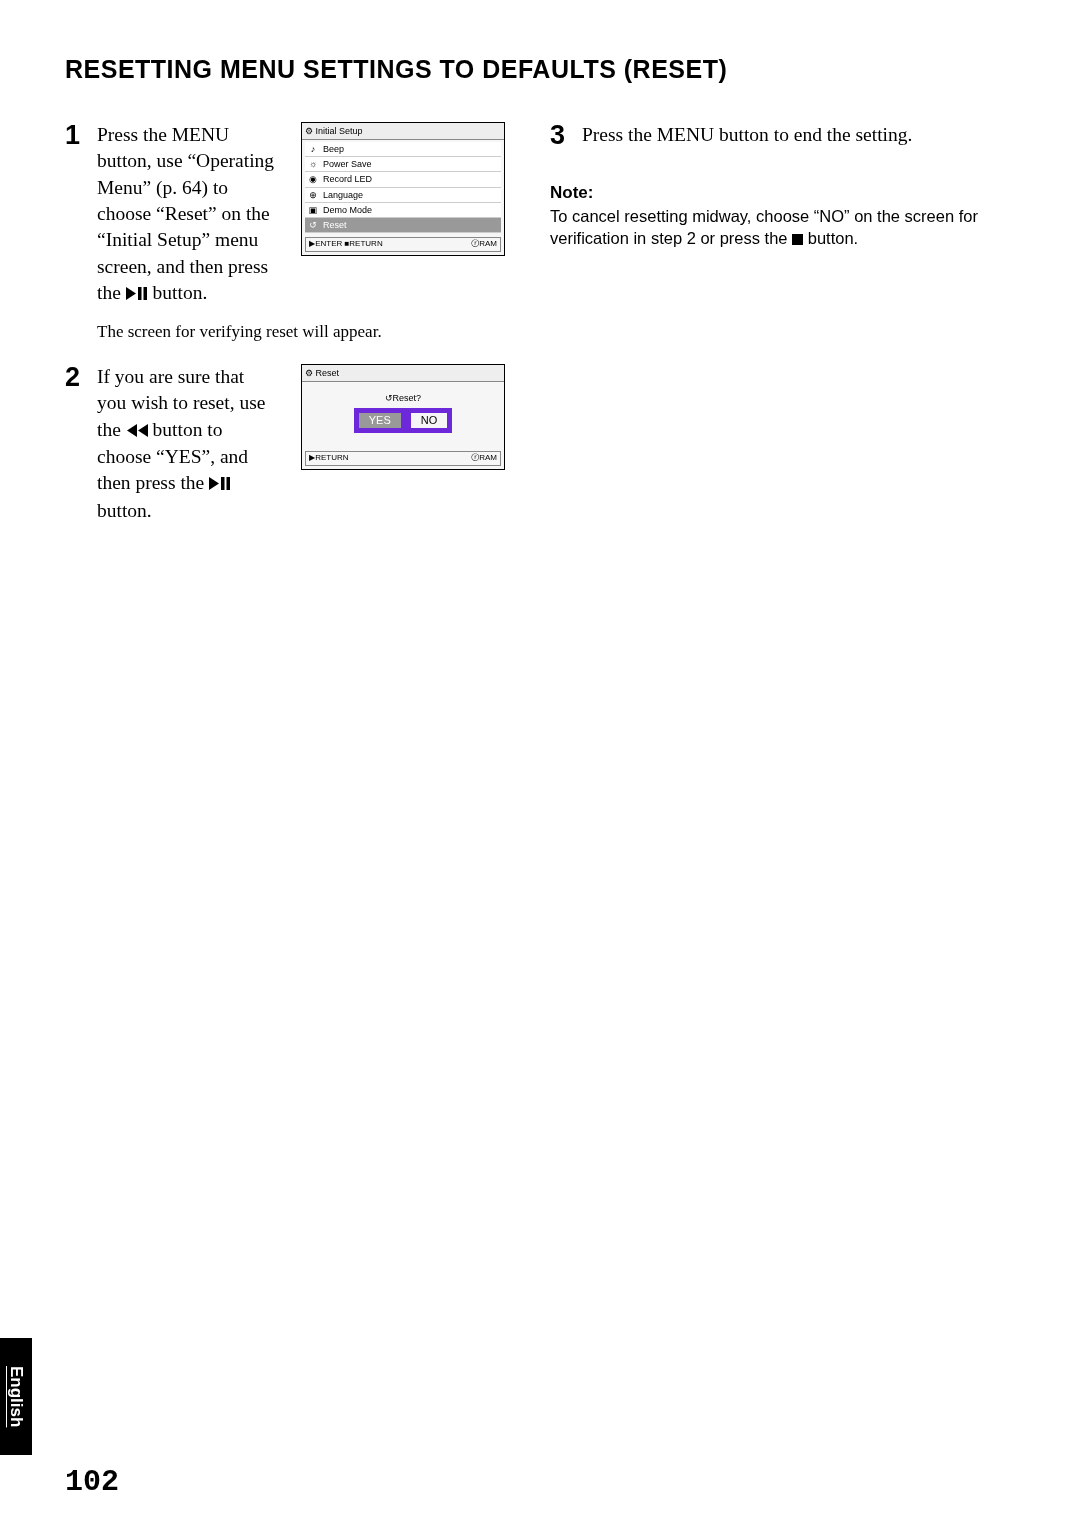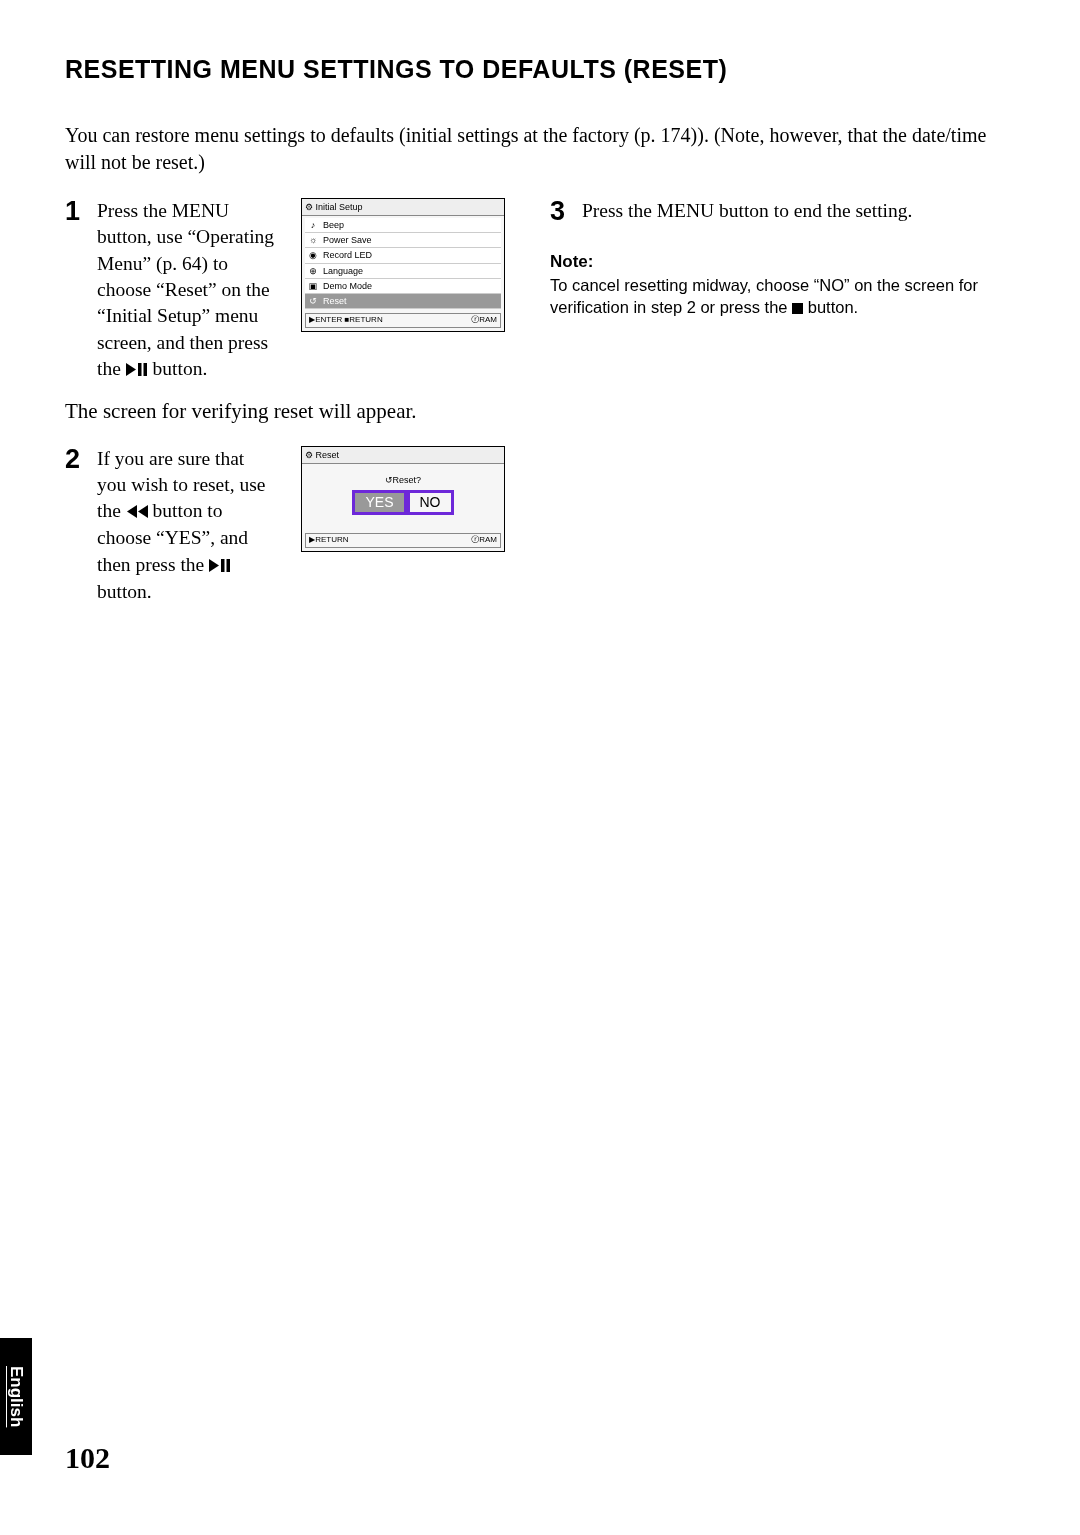--- a/index.html
+++ b/index.html
@@ -115,36 +115,37 @@
     text-align: center;
     padding: 10px 0 6px 0;
   }
   .shot-yn {
     display: flex;
     justify-content: center;
     gap: 0;
     margin: 4px auto 8px auto;
   }
   .yn {
-    border: 3px solid #6d28d9;
+    border: 5px solid #6d28d9;
     padding: 0 10px;
-    font-size: 14px;
+    font-size: 11px;
   }
   .yn.sel { background: #999; color: #fff; }
   .step-result {
-    font-size: 21px;
-    line-height: 1.35;
+    font-size: 17px;
+    line-height: 1.35;
+    margin-left: 32px;
     margin-top: 14px;
     margin-bottom: 20px;
   }
   .note-title {
     font-family: Arial, Helvetica, sans-serif;
     font-weight: bold;
     font-size: 17px;
-    margin-top: 27px;
+    margin-top: 34px;
     margin-bottom: 2px;
   }
   .note-body {
     font-family: Arial, Helvetica, sans-serif;
     font-size: 16.5px;
     line-height: 1.35;
   }
   .lang-tab {
     position: absolute;
     left: 0;
@@ -154,41 +155,40 @@
     font-family: Arial, Helvetica, sans-serif;
     font-weight: bold;
     font-size: 17px;
     padding: 28px 6px;
     writing-mode: vertical-rl;
     text-decoration: underline;
   }
   .page-num {
     position: absolute;
     left: 65px;
-    bottom: 60px;
-    font-family: Liberation Serif, serif;
+    bottom: 36px;
+    font-family: Liberation Mono, monospace;
     font-weight: 900;
     font-size: 30px;
   }
   .stop-sq {
     display: inline-block;
     width: 11px;
     height: 11px;
     background: #000;
     vertical-align: -1px;
   }
 </style>
 </head>
 <body>
 
 <div class="page">
 
   <div class="heading">RESETTING MENU SETTINGS TO DEFAULTS (RESET)</div>
 
-  <div class="intro">You can restore menu settings to defaults (initial settings at the factory (p. 174)). (Note, however, that the date/time will not be reset.)</div>
 
   <div class="columns">
 
     <div class="col-left">
 
       <div class="step">
         <div class="step-num">1</div>
         <div class="step-body">
           <div class="step-row">
             <div class="step-text">

